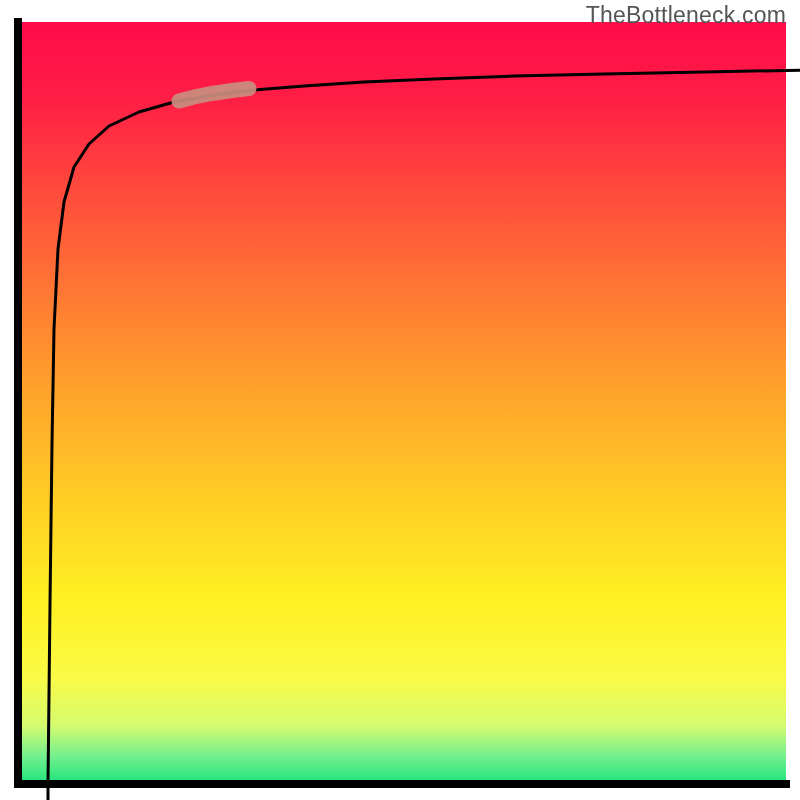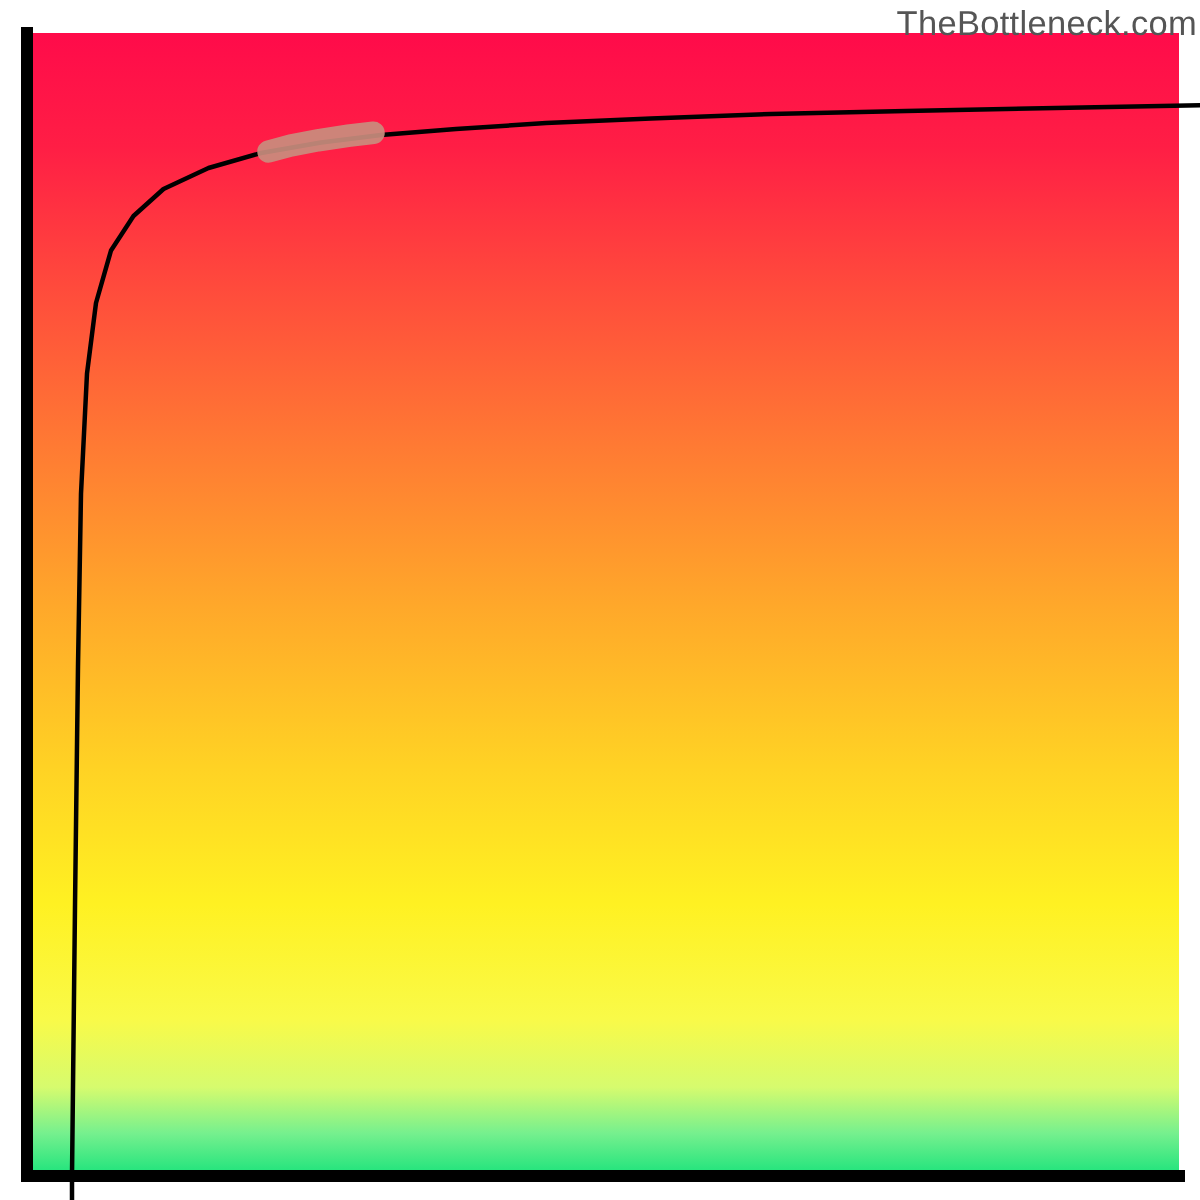--- a/index.html
+++ b/index.html
@@ -69,21 +69,21 @@
     position: absolute;
     left: 22px;
     top: 22px;
     width: 764px;
     height: 764px;
     overflow: visible;
   }
   .watermark {
     position: absolute;
     top: 2px;
-    right: 2px;
+    right: 14px;
     font-family: Arial, Helvetica, sans-serif;
     font-size: 23px;
     color: #555;
     user-select: none;
     letter-spacing: 0.2px;
   }
 </style>
 </head>
 <body>
 

